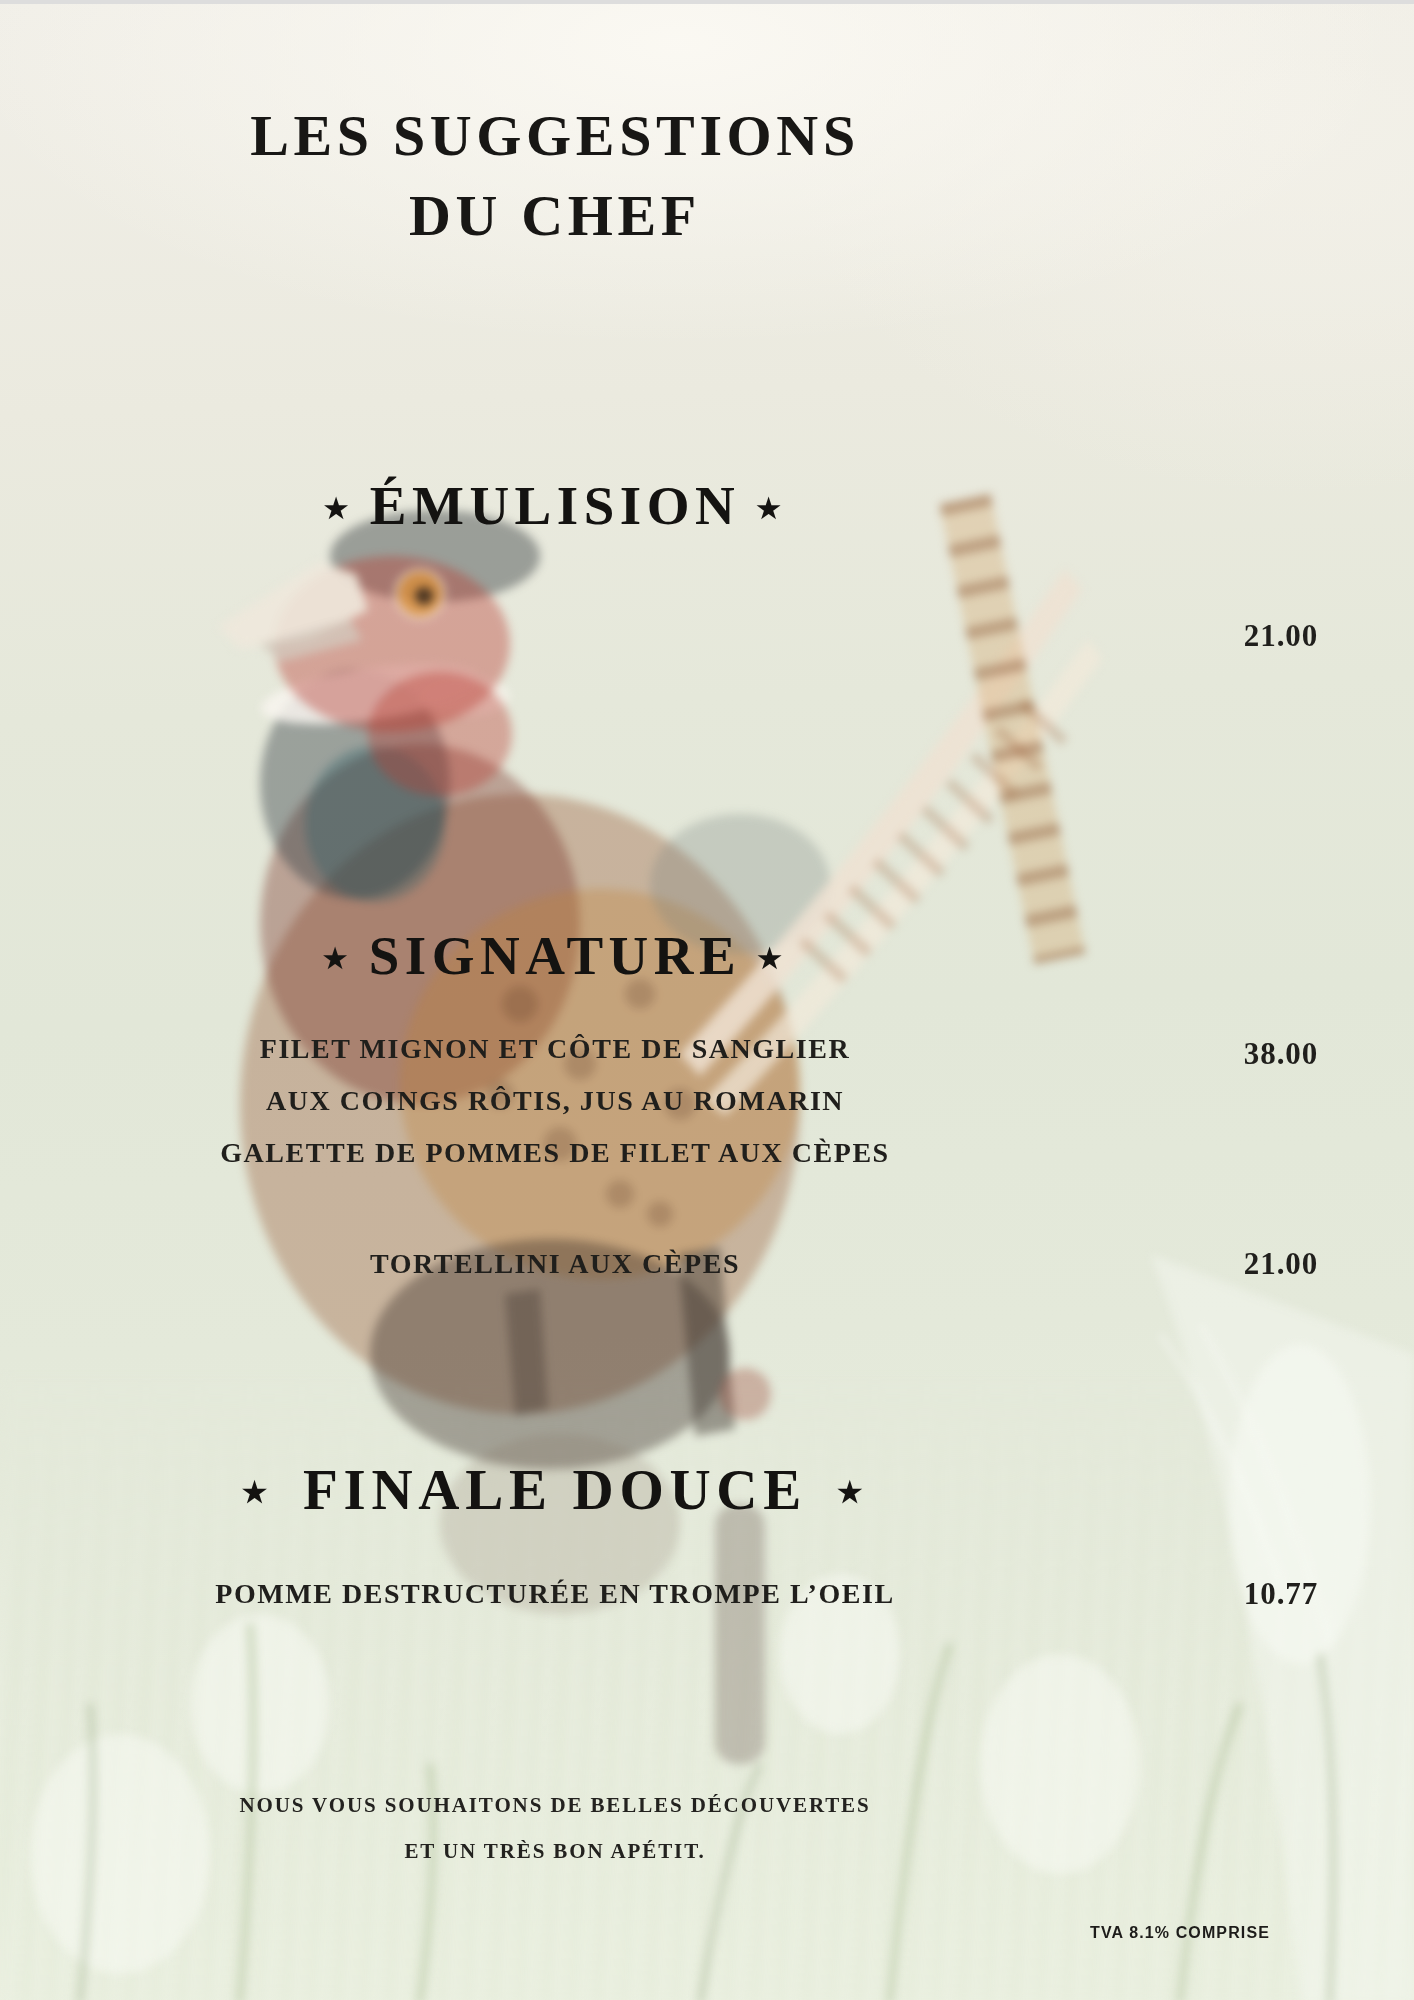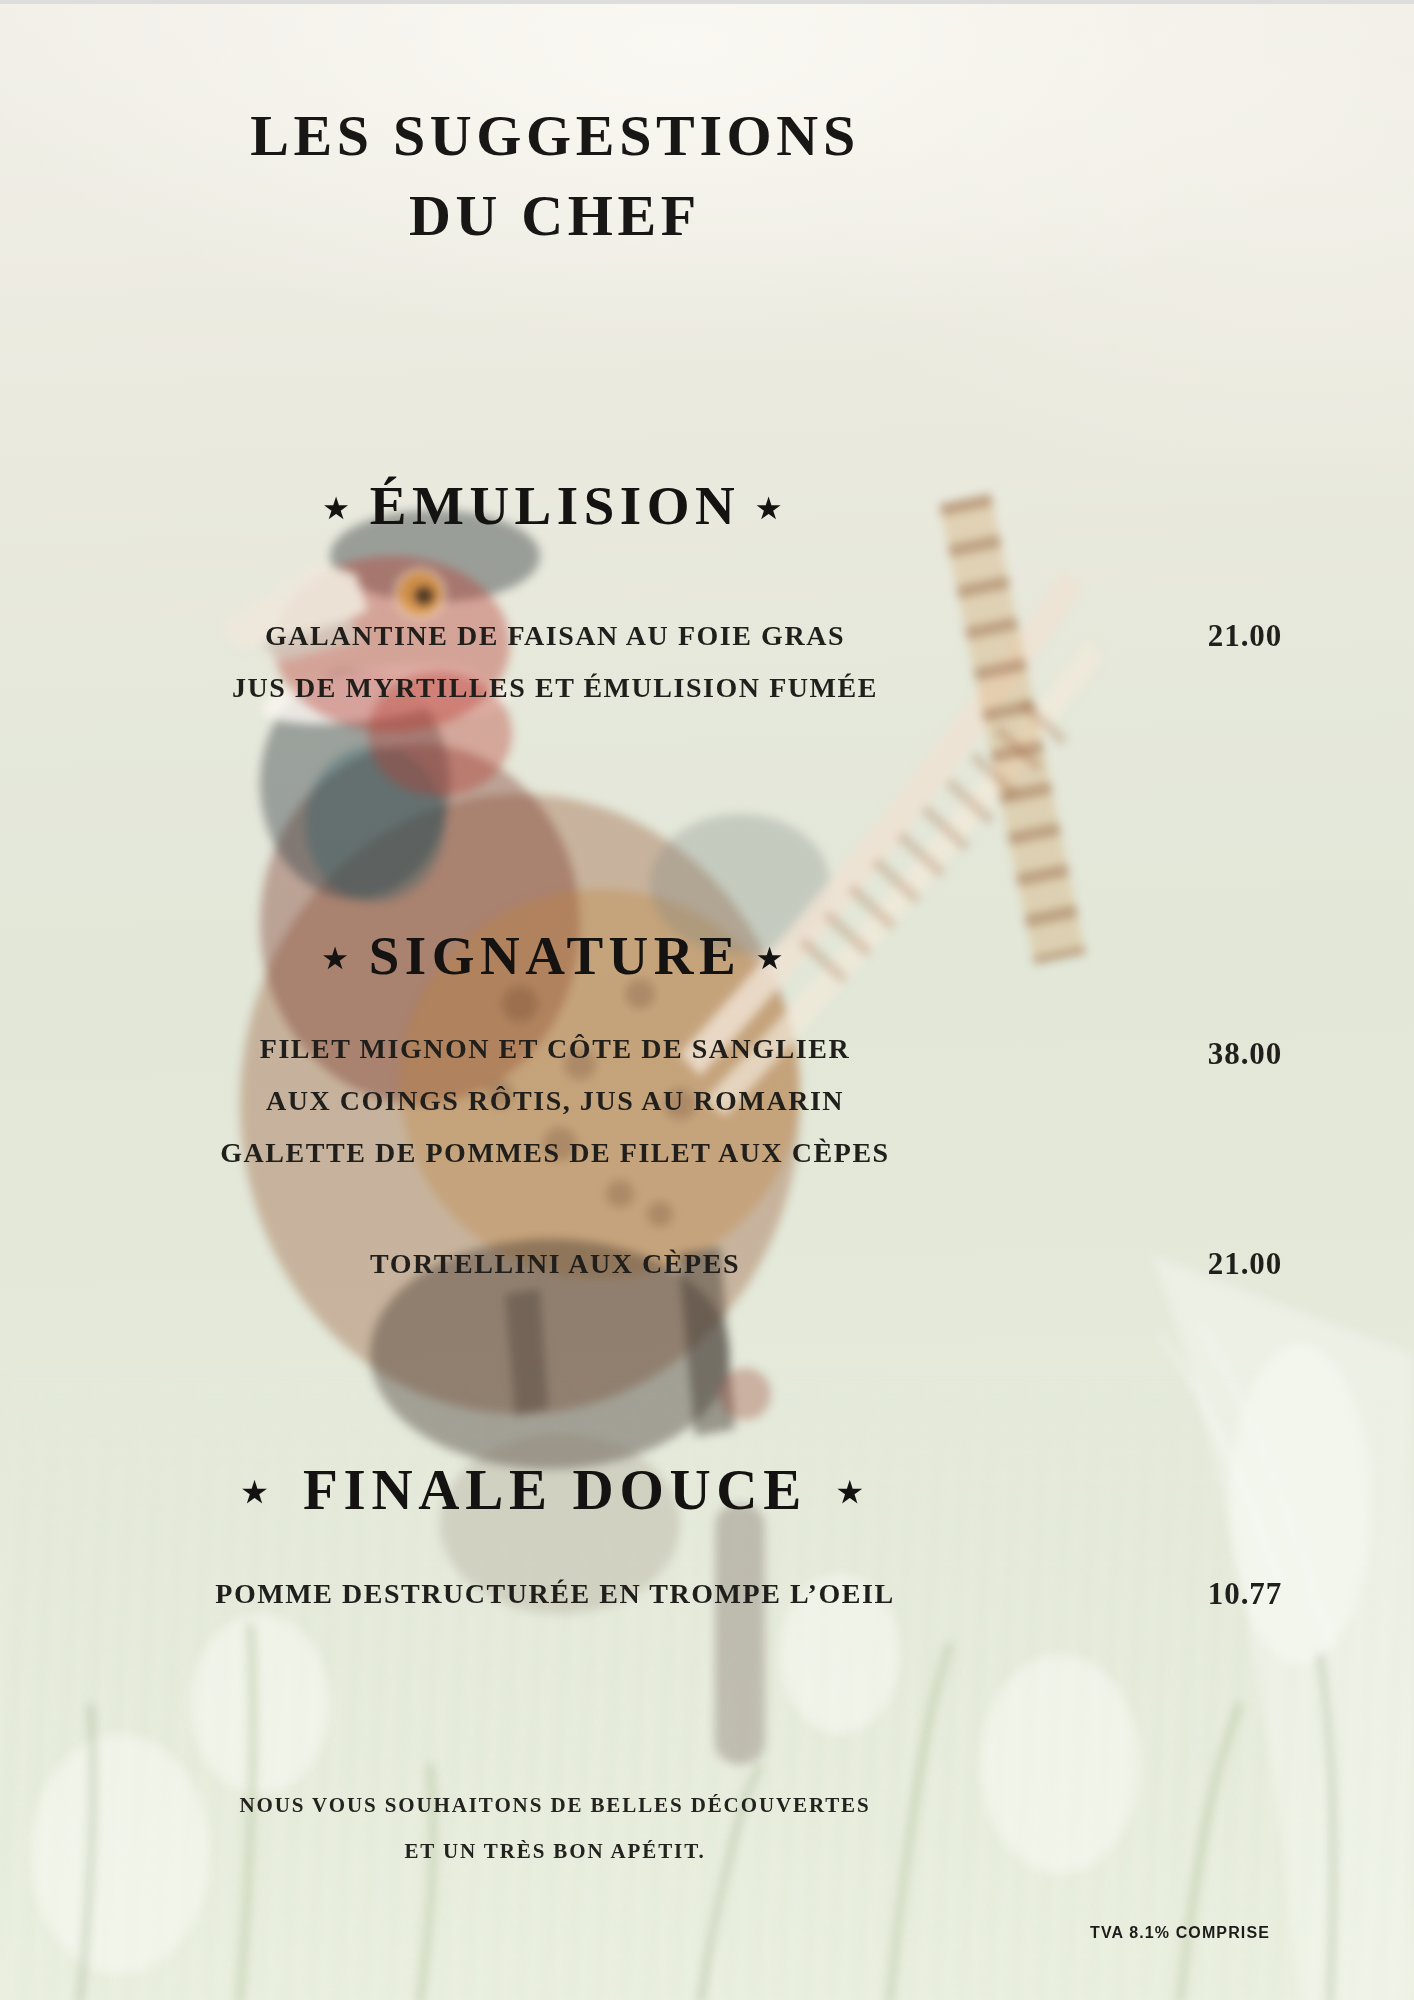--- a/index.html
+++ b/index.html
@@ -40,21 +40,21 @@
   .star { font-size: .5em; vertical-align: middle; position: relative; top: -.12em; margin: 0 16px; }
   .h-finale .star { margin: 0 30px; }
 
   .item { font-size: 28px; font-weight: 700; letter-spacing: .055em; line-height: 52px; color: #201f1c; }
   .i-galantine  { top: 606px; }
   .i-filet      { top: 1019px; text-align: center; }
   .i-tortellini { top: 1234px; }
   .i-pomme      { top: 1564px; }
 
   .price {
-    position: absolute; left: 1180px; width: 130px; text-align: center;
+    position: absolute; left: 1216px; width: 130px; text-align: center;
     font-size: 31px; font-weight: 700; letter-spacing: .03em; line-height: 52px; color: #201f1c;
   }
   .p-galantine  { top: 606px; }
   .p-filet      { top: 1024px; }
   .p-tortellini { top: 1234px; }
   .p-pomme      { top: 1564px; }
 
   .foot { top: 1778px; font-size: 21px; font-weight: 700; letter-spacing: .09em; line-height: 46px; color: #23221f; }
 
   .tax {
@@ -143,24 +143,20 @@
   </svg>
 
   <div class="col title">
     <div>LES SUGGESTIONS</div>
     <div>DU CHEF</div>
   </div>
 
   <div class="col heading h-preambule">
     <span class="star">★</span><span>ÉMULISION</span><span class="star">★</span>
   </div>
-  <div class="col item i-galantine">
-    <div>GALANTINE DE FAISAN AU FOIE GRAS</div>
-    <div>JUS DE MYRTILLES ET ÉMULISION FUMÉE</div>
-  </div>
   <div class="price p-galantine">21.00</div>
 
   <div class="col heading h-signature">
     <span class="star">★</span><span>SIGNATURE</span><span class="star">★</span>
   </div>
   <div class="col item i-filet">
     <div>FILET MIGNON ET CÔTE DE SANGLIER</div>
     <div>AUX COINGS RÔTIS, JUS AU ROMARIN</div>
     <div>GALETTE DE POMMES DE FILET AUX CÈPES</div>
   </div>

